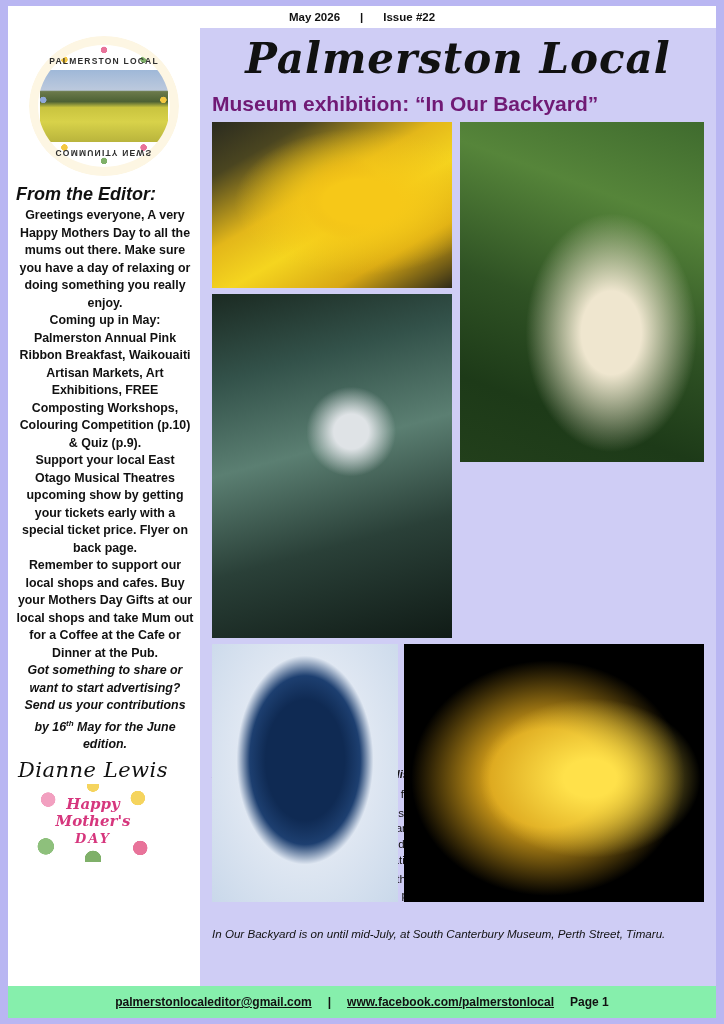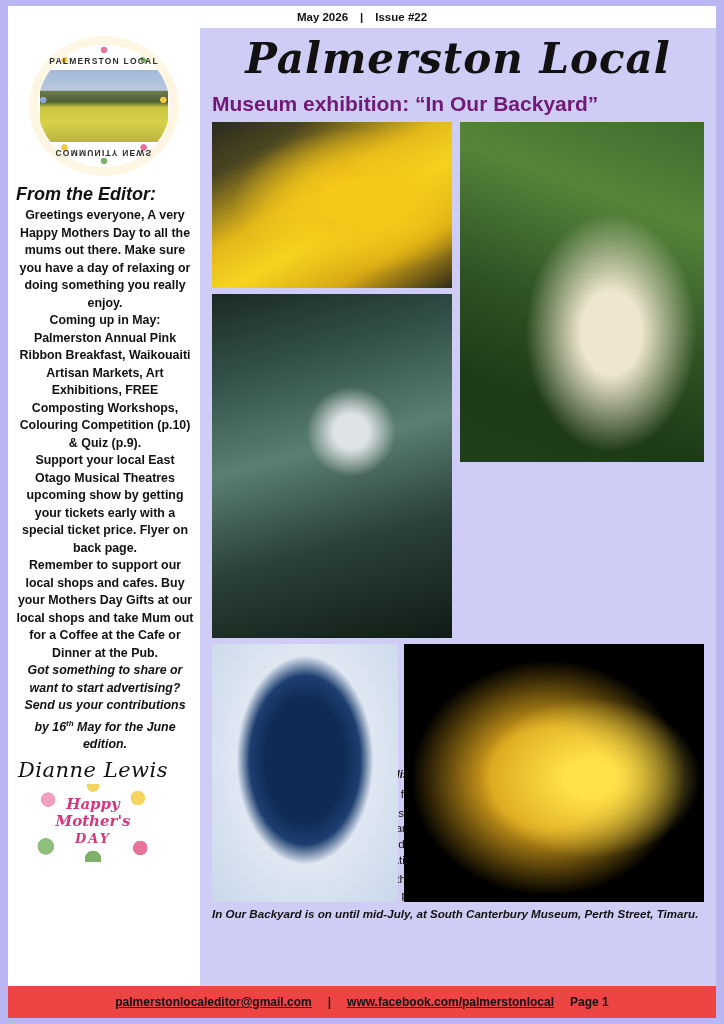--- a/index.html
+++ b/index.html
@@ -27,21 +27,21 @@
   
   .topbar {
     position: absolute;
     left: 0; top: 0;
     width: 708px;
     height: 22px;
     background: #ffffff;
     display: flex;
     align-items: center;
     justify-content: center;
-    gap: 12px;
+    gap: 20px;
     font-size: 11.5px;
     font-weight: bold;
     color: #111;
   }
   .topbar .sep { color: #111; font-weight: bold; }
 
   
   .leftcol {
     position: absolute;
     left: 0;
@@ -256,34 +256,34 @@
     line-height: 15.8px;
     color: #111;
     padding: 0 4px 0 4px;
     text-align: left;
   }
   .article .lead-name {
     font-weight: bold;
     font-style: italic;
   }
   .article .closing {
-    font-weight: bold;
-    font-style: italic;
-    margin-top: 4px;
+    font-weight: normal;
+    font-style: italic;
+    margin-top: 24px;
   }
   sup { font-size: 8px; vertical-align: super; }
 
   
   .footer {
     position: absolute;
     left: 0;
     bottom: 0;
     width: 708px;
     height: 32px;
-    background: #ef4444;
+    background: #86efac;
     display: flex;
     align-items: center;
     justify-content: center;
     gap: 16px;
     font-size: 12px;
     font-weight: bold;
     color: #111;
   }
   .footer a {
     color: #111;

